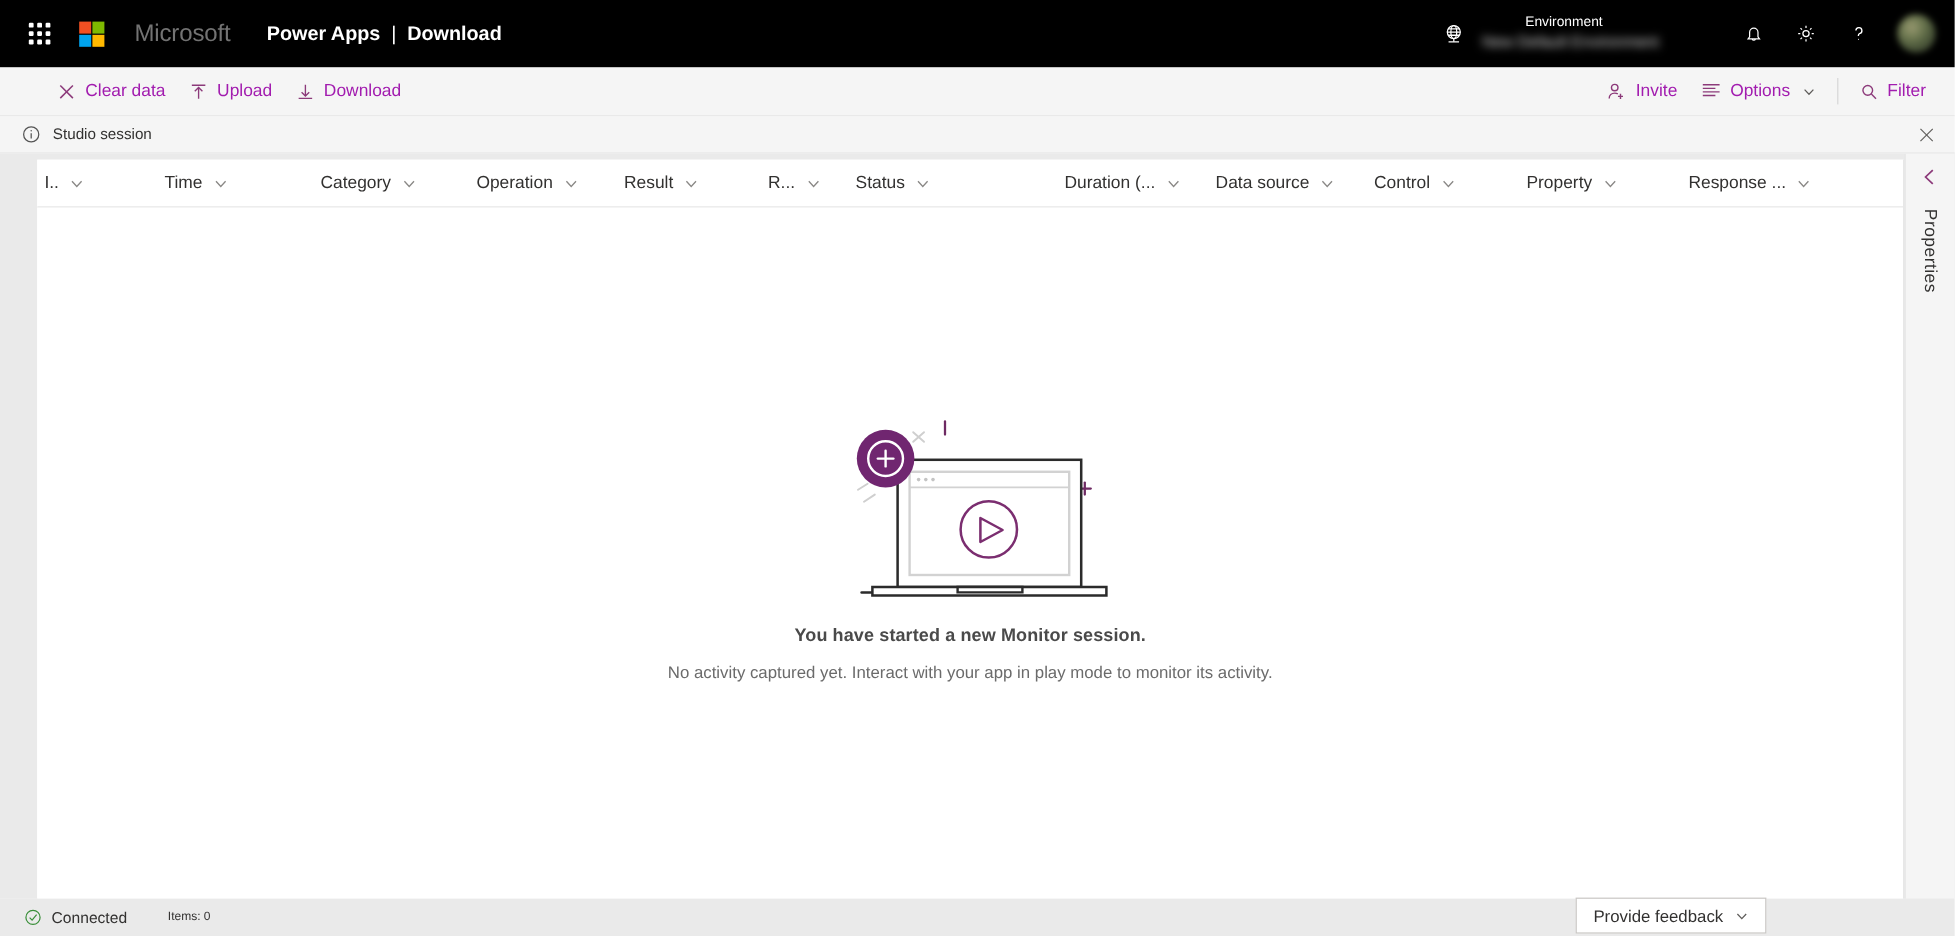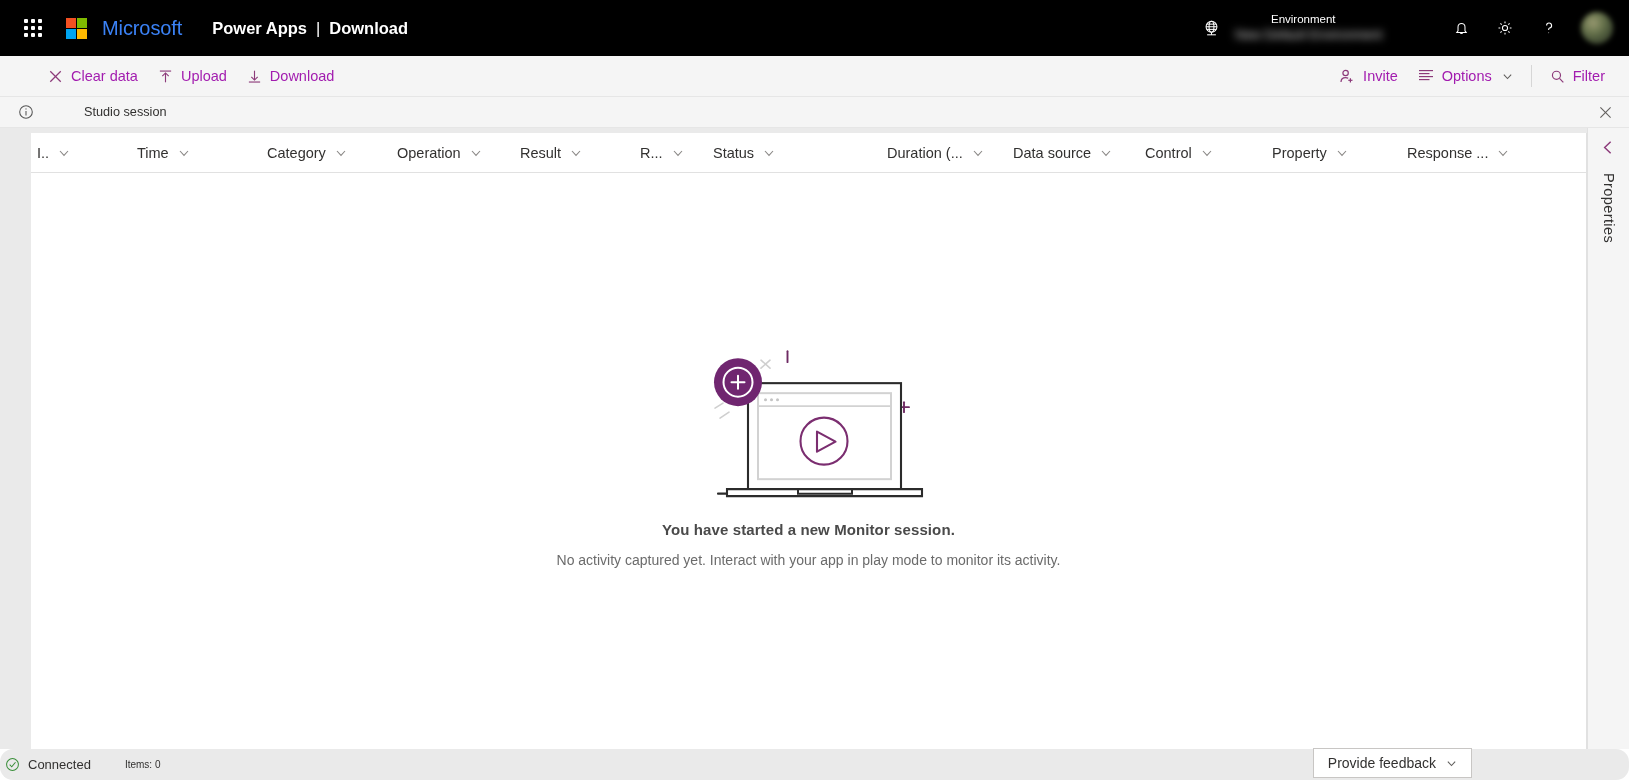--- a/index.html
+++ b/index.html
@@ -30,21 +30,21 @@
   .waffle i { width: 4px; height: 4px; background: #ffffff; border-radius: 1px; display:block; }
   .ms-logo { display: flex; align-items: center; margin-left: 18px; }
   .ms-squares { width: 21px; height: 21px; display: grid;
     grid-template-columns: 10px 10px; grid-template-rows: 10px 10px; gap: 1px; }
   .ms-squares i { display:block; width:10px; height:10px; }
   .sq-r { background: #f25022; }
   .sq-g { background: #7fba00; }
   .sq-b { background: #00a4ef; }
   .sq-y { background: #ffb900; }
   .ms-word {
-    color: #3b82f6; font-size: 20px; margin-left: 15px;
+    color: #737373; font-size: 20px; margin-left: 25px;
     letter-spacing: -0.1px; font-weight: 400; white-space: nowrap;
   }
   .app-title {
     margin-left: 30px; color: #ffffff; font-size: 16.5px; font-weight: bold;
     white-space: nowrap; display:flex; align-items:center; gap:9px;
   }
   .app-title .divider-pipe { font-weight: 400; color:#ffffff; }
   .header-right {
     margin-left: auto; display: flex; align-items: center; gap: 0px; height:100%;
   }
@@ -81,21 +81,20 @@
   .cmd .glyph { color: #8c3a7a; display: flex; align-items: center; }
   .cmd .chev { color: #605e5c; margin-left: 2px; display:flex; }
   .cmdbar .spacer { margin-left: auto; }
   .vsep { width: 1px; height: 22px; background: #d6d6d6; margin: 0 8px; }
 
   
   .sessionbar {
     height: 31px; min-height: 31px; background: #f5f5f5;
     display: flex; align-items: center; padding: 0 12px 0 18px;
     border-bottom: 1px solid #e6e6e6;
-    gap: 40px;
   }
   .sessionbar .info-ico { color: #555; display: flex; margin-right: 10px; }
   .sessionbar .stext { font-size: 12.7px; color: #323130; }
   .sessionbar .close-x {
     margin-left: auto; color: #605e5c; cursor: pointer; width: 24px; height: 24px;
     display: flex; align-items: center; justify-content: center;
   }
 
   
   .body-wrap { flex: 1; display: flex; background: #eaeaea; overflow: hidden; position: relative; }
@@ -133,21 +132,21 @@
   }
   .prop-chevron { color: #8c3a7a; cursor: pointer; margin-bottom: 14px; }
   .prop-text {
     font-size: 14.5px; color: #323130; writing-mode: vertical-rl;
     letter-spacing: 0.4px; cursor: pointer; user-select: none;
   }
 
   
   .statusbar {
     height: 31px; min-height: 31px; background: #eaeaea;
-    display: flex; align-items: center; padding: 0 14px 0 5px; position: relative; border-radius: 13px;
+    display: flex; align-items: center; padding: 0 14px 0 20px; position: relative;
   }
   .status-item { display: flex; align-items: center; gap: 8px; font-size: 13px; color: #323130; }
   .status-check { color: #3a8f3a; display: flex; }
   .status-items-count { margin-left: 34px; font-size: 10px; color: #323130; }
   .feedback-btn {
     position: absolute; right: 157px; bottom: 2px;
     height: 30px; background: #ffffff; border: 1px solid #c8c6c4;
     display: flex; align-items: center; gap: 10px; padding: 0 14px;
     font-size: 14px; color: #323130; cursor: pointer; white-space: nowrap;
   }

